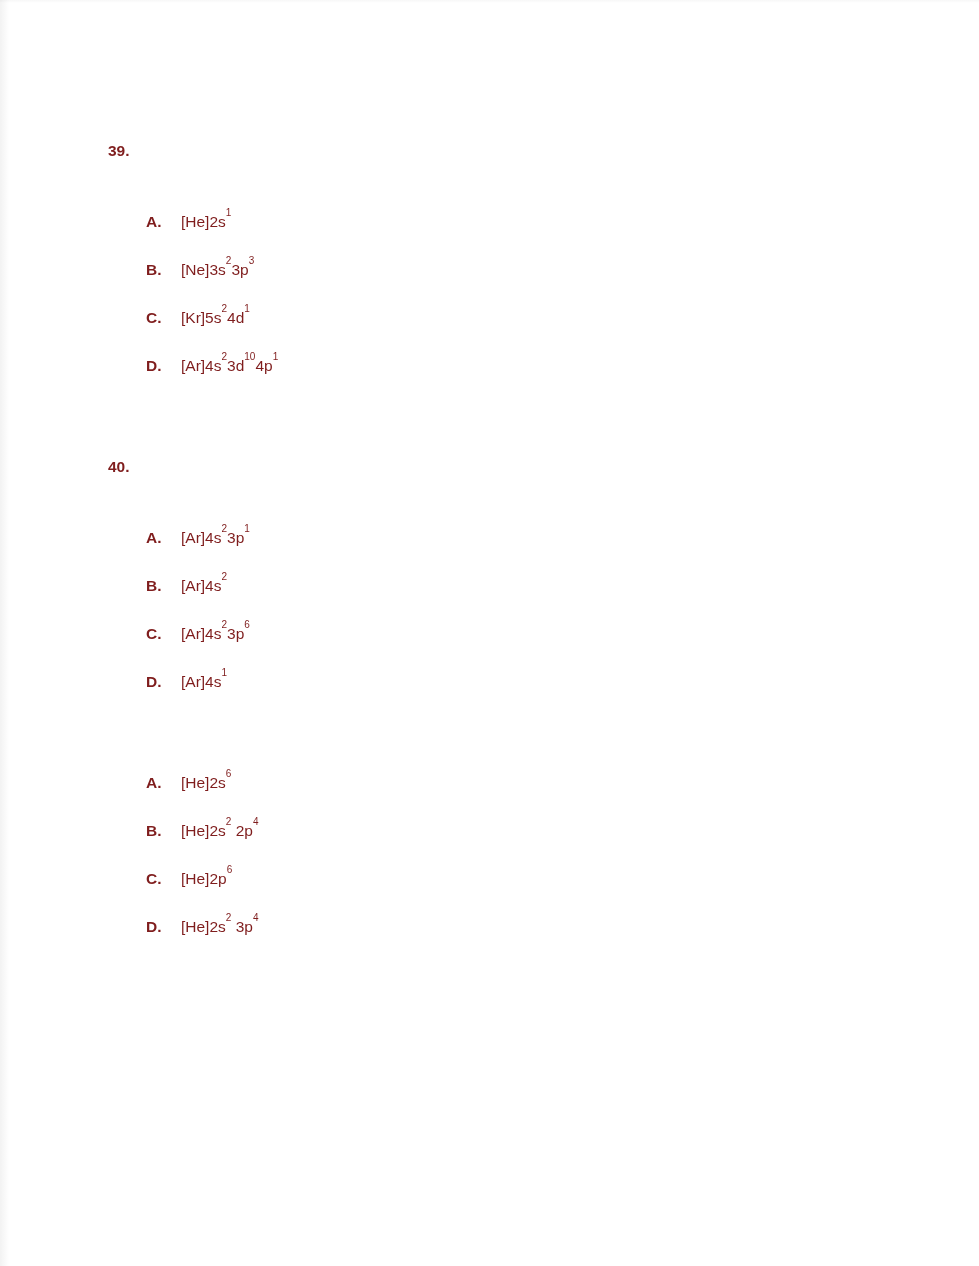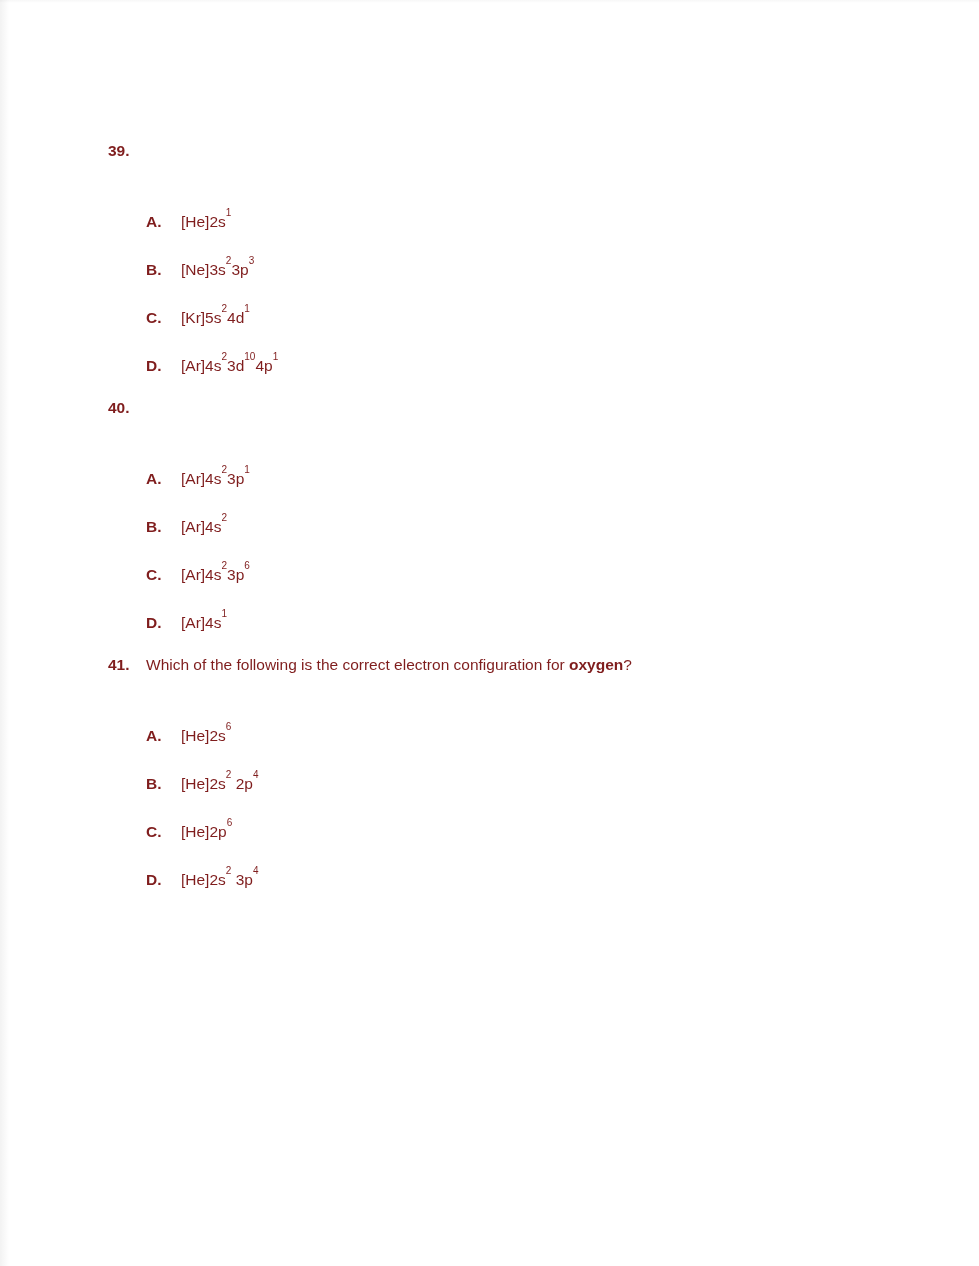--- a/index.html
+++ b/index.html
@@ -35,21 +35,21 @@
     background: linear-gradient(to bottom, rgba(0,0,0,0.03), rgba(0,0,0,0));
     pointer-events: none;
   }
   .content {
     position: absolute;
     left: 108px;
     top: 140px;
     right: 60px;
   }
   .question-block + .question-block {
-    margin-top: 21px;
+    margin-top: 80px;
   }
   .q-row {
     display: flex;
     line-height: 21px;
   }
   .q-num {
     font-weight: bold;
     width: 38px;
     flex: none;
   }
@@ -133,24 +133,20 @@
   </div>
 
   <div class="option-row">
     <span class="opt-letter">D.</span>
     <span class="opt-formula">[Ar]4s<sup>1</sup></span>
   </div>
 </div>
   </div>
 
   <div class="question-block">
-    <div class="q-row">
-      <span class="q-num">41.</span>
-      <span class="q-text">Which of the following is the correct electron configuration for <b>oxygen</b>?</span>
-    </div>
     <div class="options">
   <div class="option-row">
     <span class="opt-letter">A.</span>
     <span class="opt-formula">[He]2s<sup>6</sup></span>
   </div>
 
   <div class="option-row">
     <span class="opt-letter">B.</span>
     <span class="opt-formula">[He]2s<sup>2</sup> 2p<sup>4</sup></span>
   </div>

